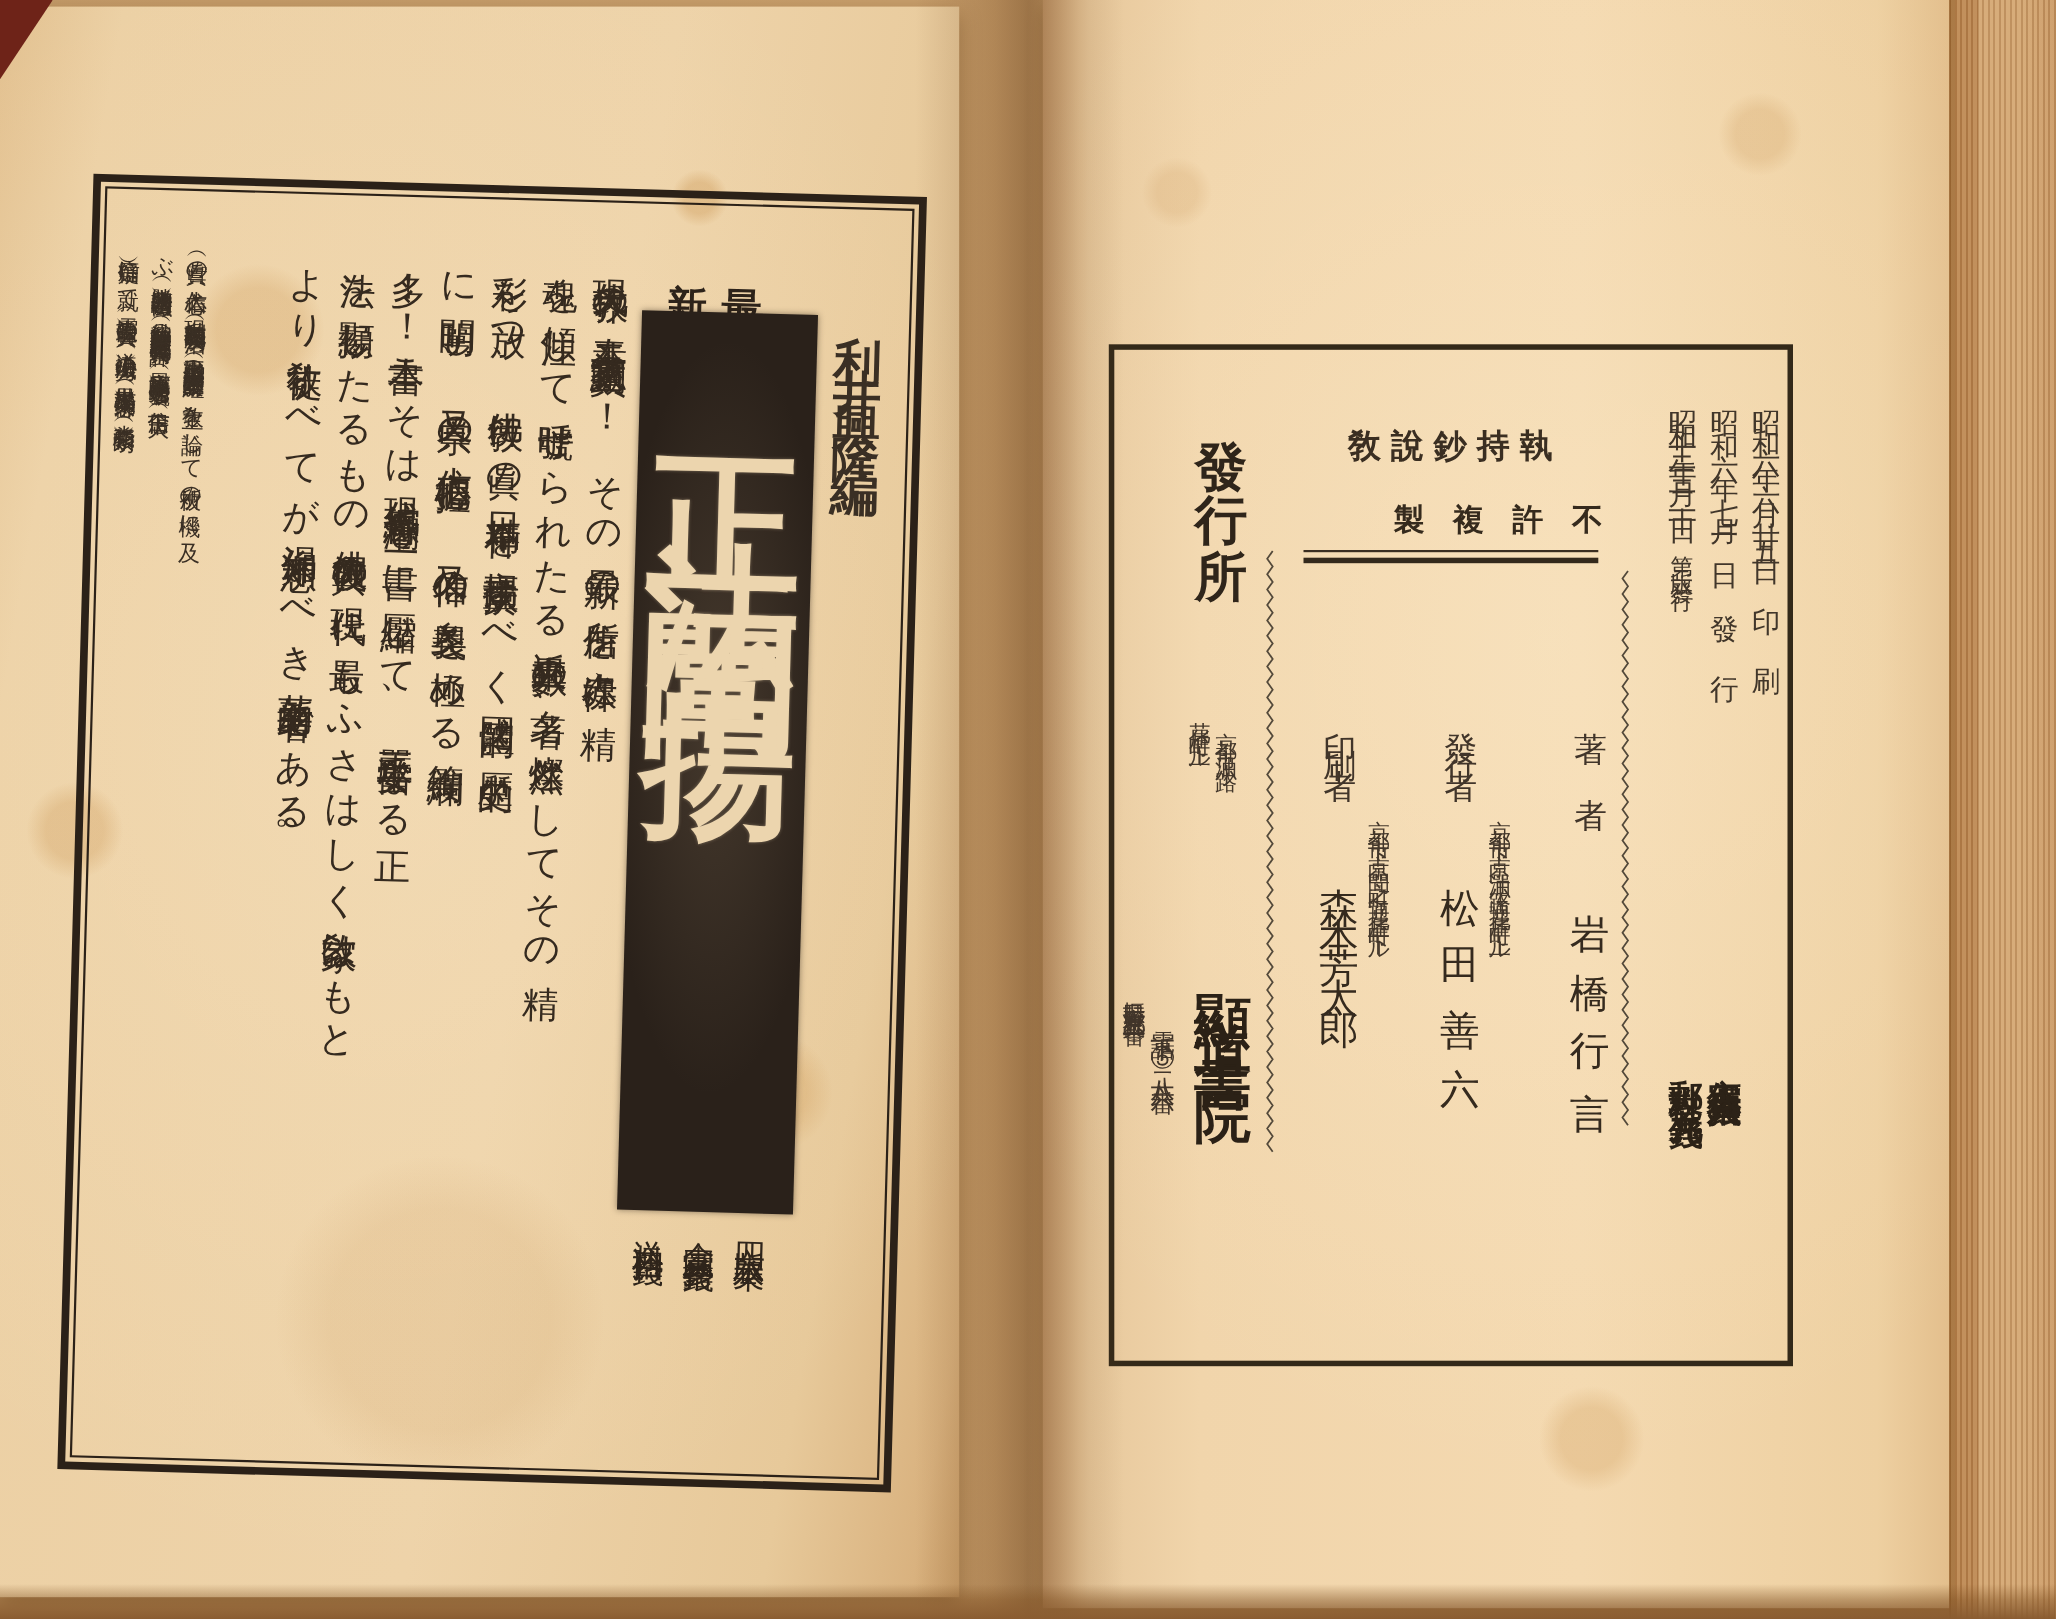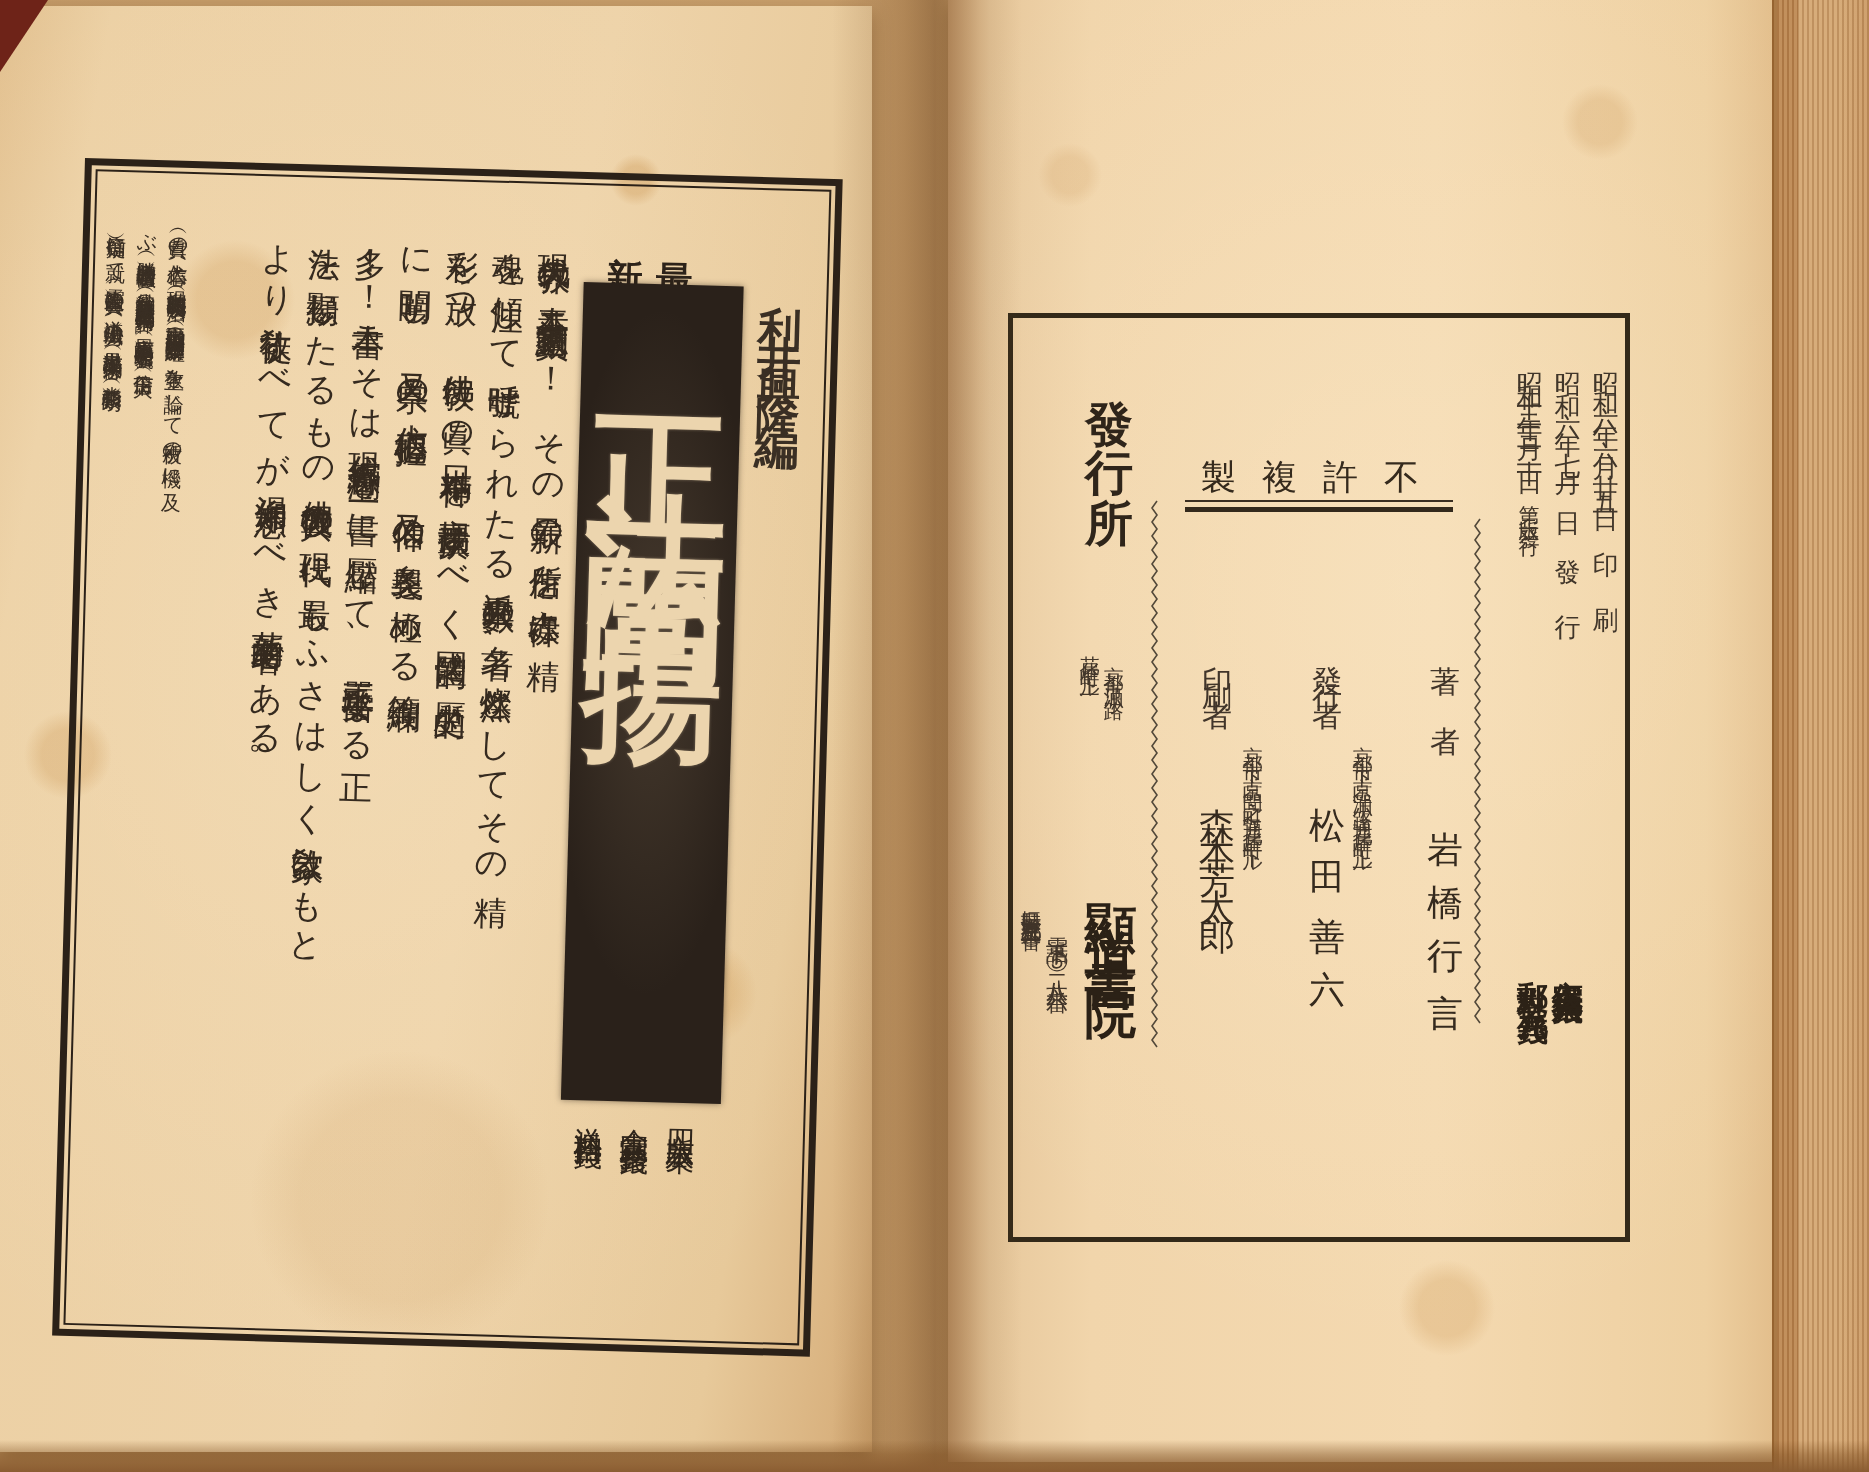--- a/index.html
+++ b/index.html
@@ -123,22 +123,22 @@
     writing-mode:vertical-rl;text-orientation:mixed;
     font-size:31px;line-height:35px;font-weight:700;color:#2c2217;
   }
   .pt1{letter-spacing:3px;}
   .pt2{letter-spacing:9px;}
   .work-title{
     position:absolute;left:150px;top:67px;width:320px;text-align:center;
     font-size:30px;letter-spacing:9px;font-weight:600;color:#3a2e21;
   }
   .copy-notice{
-    position:absolute;left:150px;top:136px;width:320px;text-align:center;
-    font-size:35px;letter-spacing:26px;font-weight:400;color:#352a1d;
+    position:absolute;left:150px;top:136px;width:320px;
+    font-size:28px;letter-spacing:26px;font-weight:700;color:#352a1d;
   }
   .rule{
     position:absolute;left:172px;top:182px;width:268px;height:12px;
     border-top:2px solid #3a2e21;border-bottom:5px solid #33291c;
   }
   .wavy{position:absolute;}
   .who-col{position:absolute;font-size:30px;letter-spacing:17px;color:#41352a;}
   .lbl2{letter-spacing:60px;}
   .name{font-size:36px;letter-spacing:54px;color:#352a1e;}
   .name5{font-size:36px;letter-spacing:27px;color:#352a1e;}
@@ -219,20 +219,21 @@
       <p class="pt2">郵稅金九錢</p>
     </div>
 
     <svg class="wavy" style="left:459px;top:200px" width="12" height="516">
       <path fill="none" stroke="#53493a" stroke-width="1.6" d="M8 1l-5 7l5 7l-5 7l5 7l-5 7l5 7l-5 7l5 7l-5 7l5 7l-5 7l5 7l-5 7l5 7l-5 7l5 7l-5 7l5 7l-5 7l5 7l-5 7l5 7l-5 7l5 7l-5 7l5 7l-5 7l5 7l-5 7l5 7l-5 7l5 7l-5 7l5 7l-5 7l5 7l-5 7l5 7l-5 7l5 7l-5 7l5 7l-5 7l5 7l-5 7l5 7l-5 7l5 7l-5 7l5 7l-5 7l5 7l-5 7l5 7l-5 7l5 7l-5 7l5 7l-5 7l5 7l-5 7l5 7l-5 7l5 7l-5 7l5 7l-5 7l5 7l-5 7l5 7l-5 7l5 7"></path>
     </svg>
     <svg class="wavy" style="left:136px;top:182px" width="12" height="560">
       <path fill="none" stroke="#53493a" stroke-width="1.6" d="M8 1l-5 7l5 7l-5 7l5 7l-5 7l5 7l-5 7l5 7l-5 7l5 7l-5 7l5 7l-5 7l5 7l-5 7l5 7l-5 7l5 7l-5 7l5 7l-5 7l5 7l-5 7l5 7l-5 7l5 7l-5 7l5 7l-5 7l5 7l-5 7l5 7l-5 7l5 7l-5 7l5 7l-5 7l5 7l-5 7l5 7l-5 7l5 7l-5 7l5 7l-5 7l5 7l-5 7l5 7l-5 7l5 7l-5 7l5 7l-5 7l5 7l-5 7l5 7l-5 7l5 7l-5 7l5 7l-5 7l5 7l-5 7l5 7l-5 7l5 7l-5 7l5 7l-5 7l5 7l-5 7l5 7l-5 7l5 7l-5 7l5 7l-5 7l5 7"></path>
     </svg>
 
+    <div class="work-title rtl">執持鈔說敎</div>
 
     <div class="copy-notice rtl">不許複製</div>
 
     <div class="rule"></div>
 
     <div class="who-col v" style="left:407px;top:324px"><span class="lbl2">著者</span><span class="name after-lbl2">岩橋行言</span></div>
 
     <div class="addr v" style="left:337px;top:412px">京都市下京區油小路通花屋町上ル</div>
 
     <div class="who-col v" style="left:289px;top:324px"><span>發行者</span><span class="name after-lbl3">松田善六</span></div>

